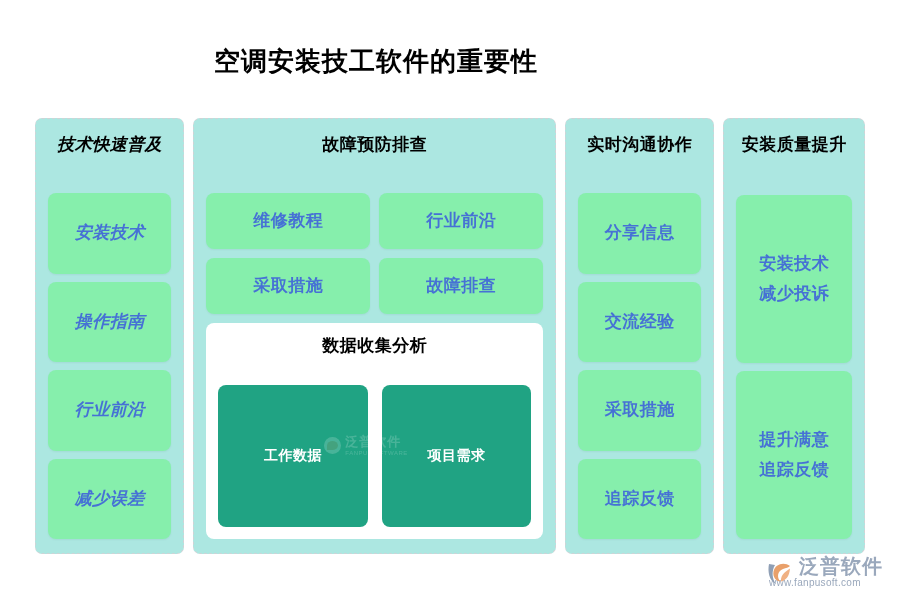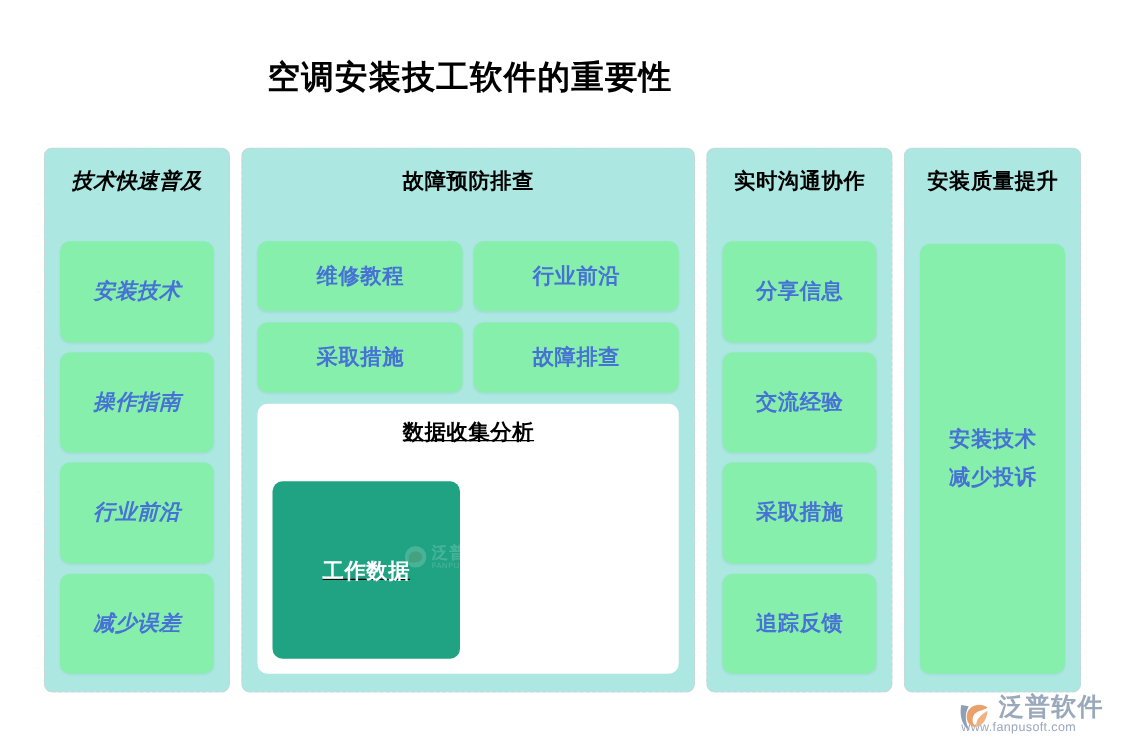--- a/index.html
+++ b/index.html
@@ -103,21 +103,20 @@
   .subpanel {
     margin-top: 9px;
     background: #ffffff;
     border-radius: 8px;
     flex: 1;
     display: flex;
     flex-direction: column;
     padding: 10px 12px 12px 12px;
     box-sizing: border-box;
     position: relative;
-    text-decoration: underline;
   }
   .subpanel-title {
     text-align: center;
     font-size: 17px;
     font-weight: bold;
     color: #000000;
     line-height: 26px;
     letter-spacing: 0.5px;
   }
   .subgrid {
@@ -127,21 +126,21 @@
     flex: 1;
     margin-top: 26px;
   }
   .green-box {
     background: #20A383;
     border-radius: 8px;
     display: flex;
     align-items: center;
     justify-content: center;
     color: #ffffff;
-    font-size: 17px;
+    font-size: 14px;
     font-weight: bold;
     letter-spacing: 0.5px;
   }
 
   
   .watermark {
     position: absolute;
     left: 118px;
     top: 112px;
     display: flex;
@@ -262,20 +261,23 @@
         <span class="line">故障排查</span>
       </div>
     </div>
 
     <div class="subpanel">
       <div class="subpanel-title">数据收集分析</div>
       <div class="subgrid">
         <div class="green-box">
           <span>工作数据</span>
         </div>
+        <div class="green-box">
+          <span>项目需求</span>
+        </div>
       </div>
       <div class="watermark">
         <div class="wm-mark"></div>
         <div class="wm-text">
           <span class="wm-cn">泛普软件</span>
           <span class="wm-en">FANPU SOFTWARE</span>
         </div>
       </div>
     </div>
   </div>
@@ -297,20 +299,24 @@
       </div>
     </div>
   </div>
 
   <div class="panel col-4">
     <div class="panel-title">安装质量提升</div>
     <div class="card-stack tight">
       <div class="card">
         <span class="line">安装技术</span>
         <span class="line">减少投诉</span>
+      </div>
+      <div class="card">
+        <span class="line">提升满意</span>
+        <span class="line">追踪反馈</span>
       </div>
     </div>
   </div>
 
 </div>
 
 <div class="brand">
   <div class="brand-mark">
     <svg width="28" height="28" viewBox="0 0 28 28" aria-hidden="true">
       <path d="M3 5 C1.5 12 3 22 10 25 C6 20 5.5 12 9 6 Z" fill="#8f9fb5"></path>

